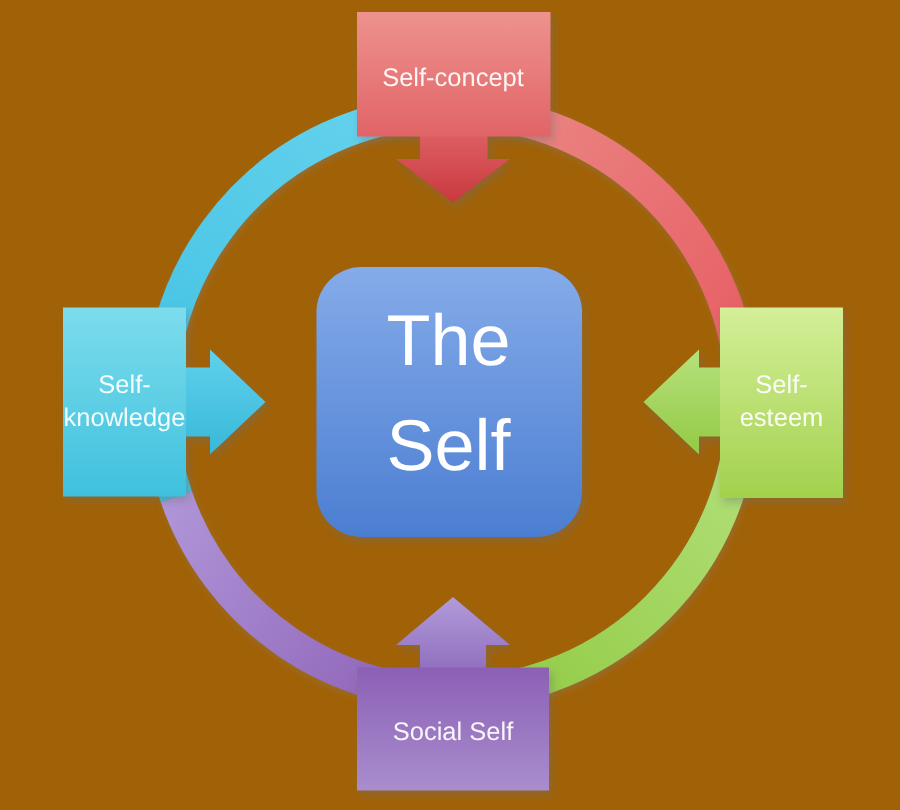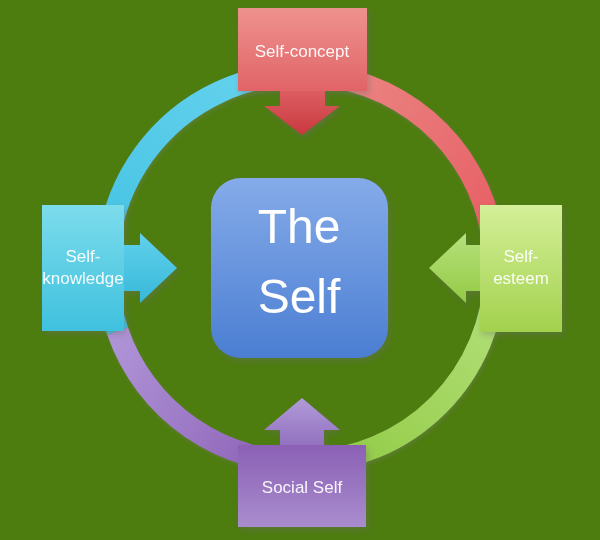--- a/index.html
+++ b/index.html
@@ -4,21 +4,21 @@
 <style>
   html, body {
     margin: 0;
     padding: 0;
     background: #ffffff;
   }
   .stage {
     position: relative;
     width: 600px;
     height: 540px;
-    background: #4d7c0f;
+    background: #a16207;
     overflow: hidden;
     font-family: "Liberation Sans", sans-serif;
   }
   svg { display: block; }
   .ring   { filter: drop-shadow(1px 2px 2px rgba(130,130,130,0.35)); }
   .shapes { filter: drop-shadow(2px 3px 3px rgba(110,110,110,0.40)); }
   .node-label {
     font-family: "Liberation Sans", sans-serif;
     font-size: 17px;
     fill: rgba(255,255,255,0.93);

